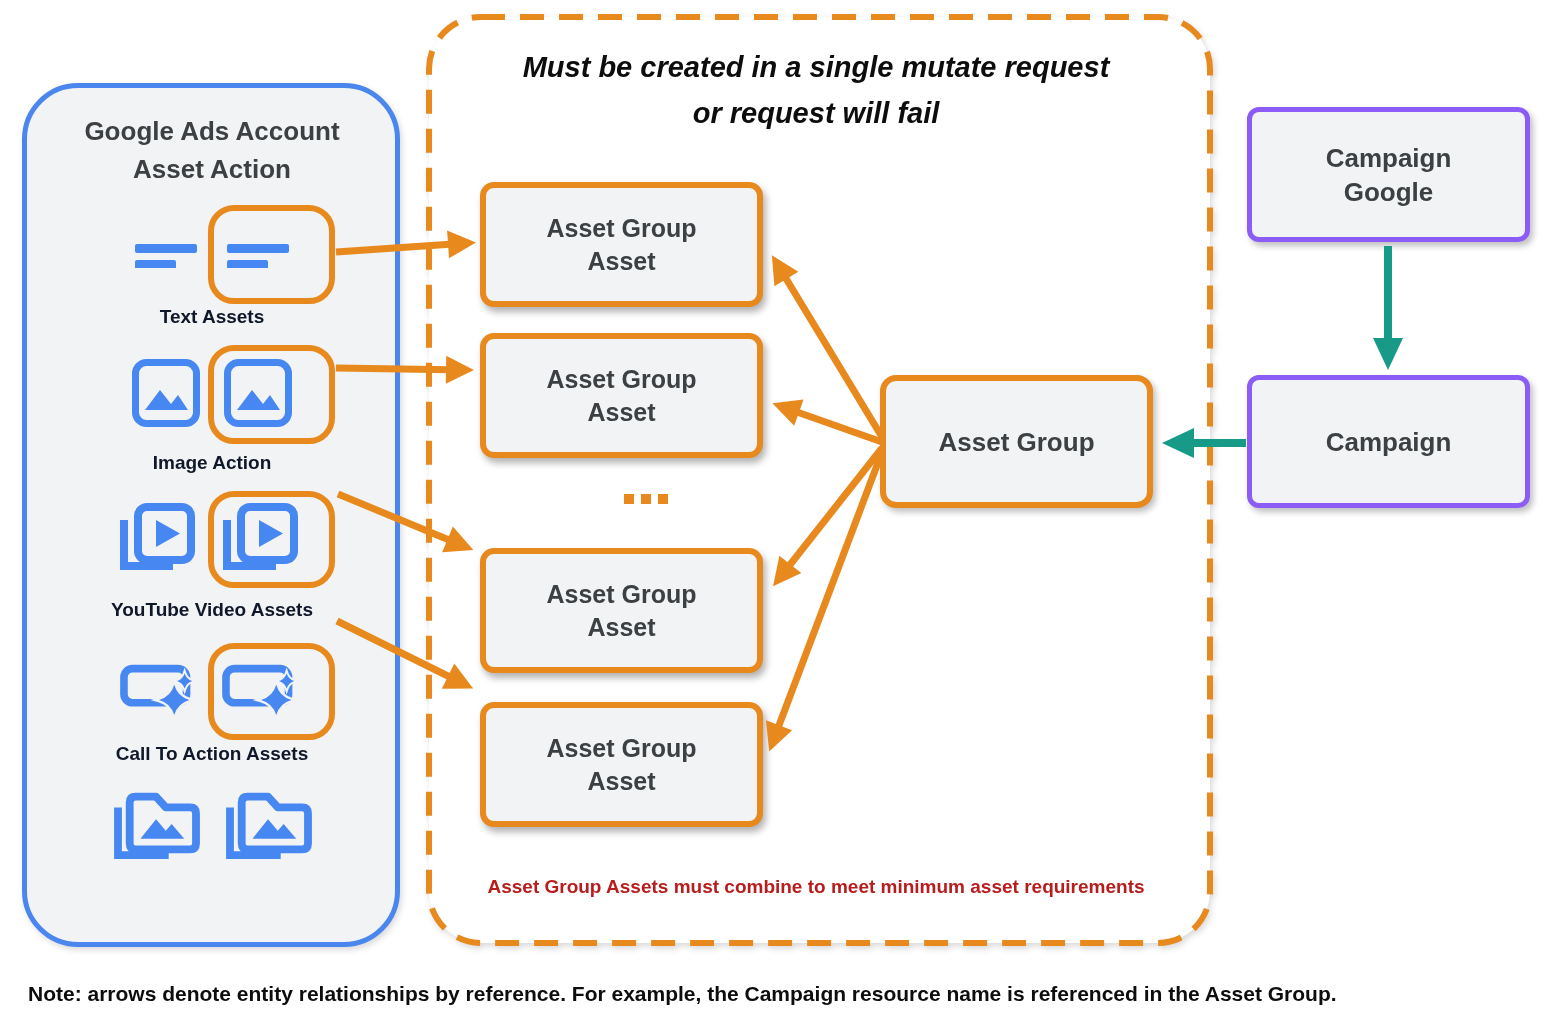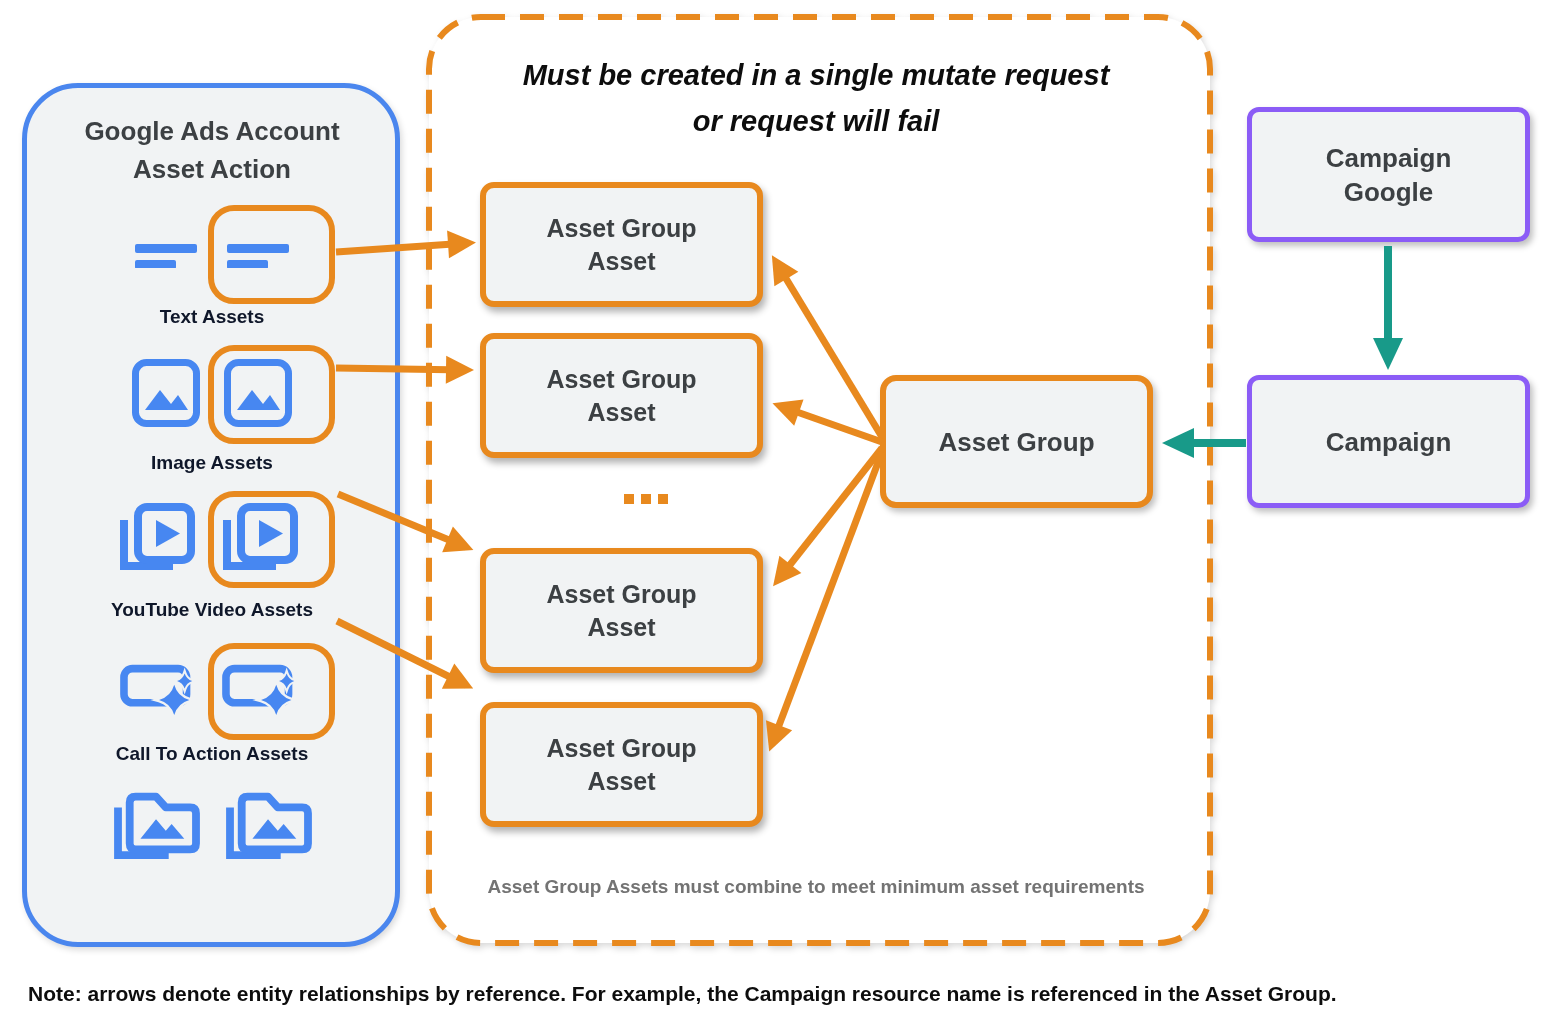--- a/index.html
+++ b/index.html
@@ -33,26 +33,26 @@
   .aga {
     left:480px; width:283px; height:125px; box-sizing:border-box;
     background:#F1F3F4; border:6px solid #E8891E; border-radius:14px;
     box-shadow:3px 5px 7px rgba(0,0,0,.3);
     display:flex; align-items:center; justify-content:center; z-index:2;
   }
   .box-label {
     font-size:25px; font-weight:bold; color:#3C4043; text-align:center; line-height:33px;
   }
   .mutate-title {
-    left:456px; top:52px; width:720px; text-align:center;
+    left:456px; top:44px; width:720px; text-align:center;
     font-weight:bold; font-style:italic; font-size:29px; line-height:46px; color:#0d0d0d; z-index:3;
   }
   .footnote {
     left:446px; top:876px; width:740px; text-align:center;
-    font-weight:bold; font-size:19px; color:#737373; z-index:3;
+    font-weight:bold; font-size:19px; color:#b91c1c; z-index:3;
   }
   .dots { left:624px; top:494px; display:flex; gap:7px; z-index:3; }
   .dots span { width:10px; height:10px; background:#E8891E; display:block; }
 
   
   .entity {
     box-sizing:border-box; background:#F1F3F4; border-radius:12px;
     display:flex; align-items:center; justify-content:center;
     box-shadow:3px 4px 6px rgba(0,0,0,.25); z-index:2;
   }
@@ -123,21 +123,21 @@
 
   <span class="abs icon" style="left:132px;top:359px">
     <svg width="68" height="68">
         <use href="#ic-image"></use>
       </svg></span>
   <div class="abs hl-box" style="left:208px;top:345px;height:99px"></div>
   <span class="abs icon" style="left:224px;top:359px">
     <svg width="68" height="68">
         <use href="#ic-image"></use>
       </svg></span>
-  <div class="abs row-label" style="top:452px">Image Assets</div>
+  <div class="abs row-label" style="top:452px">Image Action</div>
 
   <span class="abs icon" style="left:117px;top:503px">
     <svg width="78" height="70">
         <use href="#ic-video"></use>
       </svg></span>
   <div class="abs hl-box" style="left:208px;top:491px;height:97px"></div>
   <span class="abs icon" style="left:220px;top:503px">
     <svg width="78" height="70">
         <use href="#ic-video"></use>
       </svg></span>

